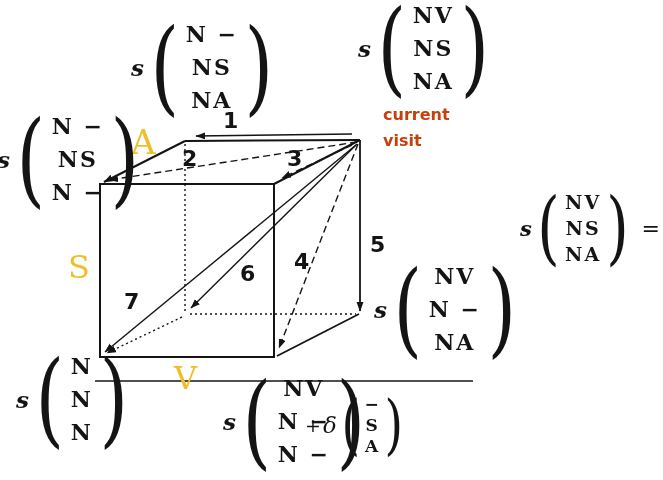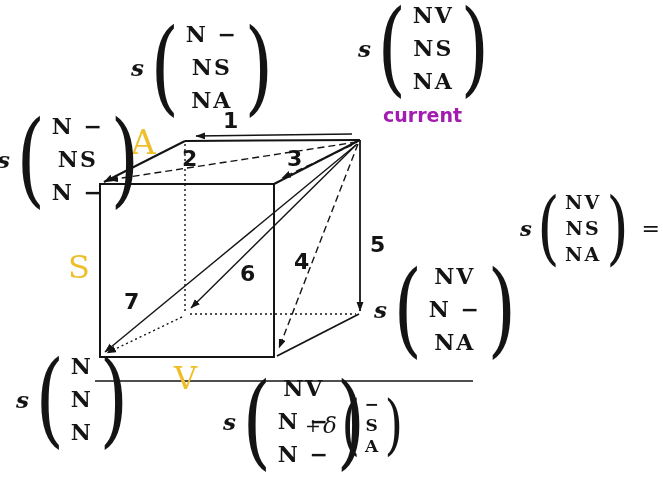--- a/index.html
+++ b/index.html
@@ -24,21 +24,21 @@
   
   .vec.eq .paren{font-size:80px;}
   .vec.eq .rows{font-size:19px;line-height:26px;letter-spacing:2px;}
   .vec.eq .sv{font-size:21px;}
   .vec.eq .result{font-family:"DejaVu Serif",serif;font-size:22px;margin-left:8px;}
 
   .num{position:absolute;font-family:"DejaVu Sans",sans-serif;font-weight:bold;
        font-size:22px;color:#141414;}
   .axis{position:absolute;font-family:"DejaVu Serif",serif;font-weight:400;}
   .caption{position:absolute;font-family:"DejaVu Sans",sans-serif;font-weight:bold;
-           font-size:19px;line-height:26px;color:#a21caf;}
+           font-size:16px;line-height:26px;color:#c2410c;}
 </style>
 </head>
 <body>
 
 <div class="canvas">
 
   <svg width="663" height="480" viewBox="0 0 663 480">
     <defs>
       <marker id="ah" markerUnits="userSpaceOnUse" markerWidth="10" markerHeight="8" refX="9" refY="3.5" orient="auto">
         <path d="M0,0 L9.5,3.5 L0,7 Z" fill="#141414"></path>
@@ -106,20 +106,21 @@
     <span class="paren">(</span>
     <span class="rows">
       <span>NV</span>
       <span>NS</span>
       <span>NA</span>
     </span>
     <span class="paren">)</span>
   </div>
   <div class="caption" style="left:383px;top:102px">
     <div>current</div>
+    <div>visit</div>
   </div>
 
   <div class="vec" style="left:374px;top:258px">
     <span class="sv">s</span>
     <span class="paren">(</span>
     <span class="rows">
       <span>NV</span>
       <span>N −</span>
       <span>NA</span>
     </span>

